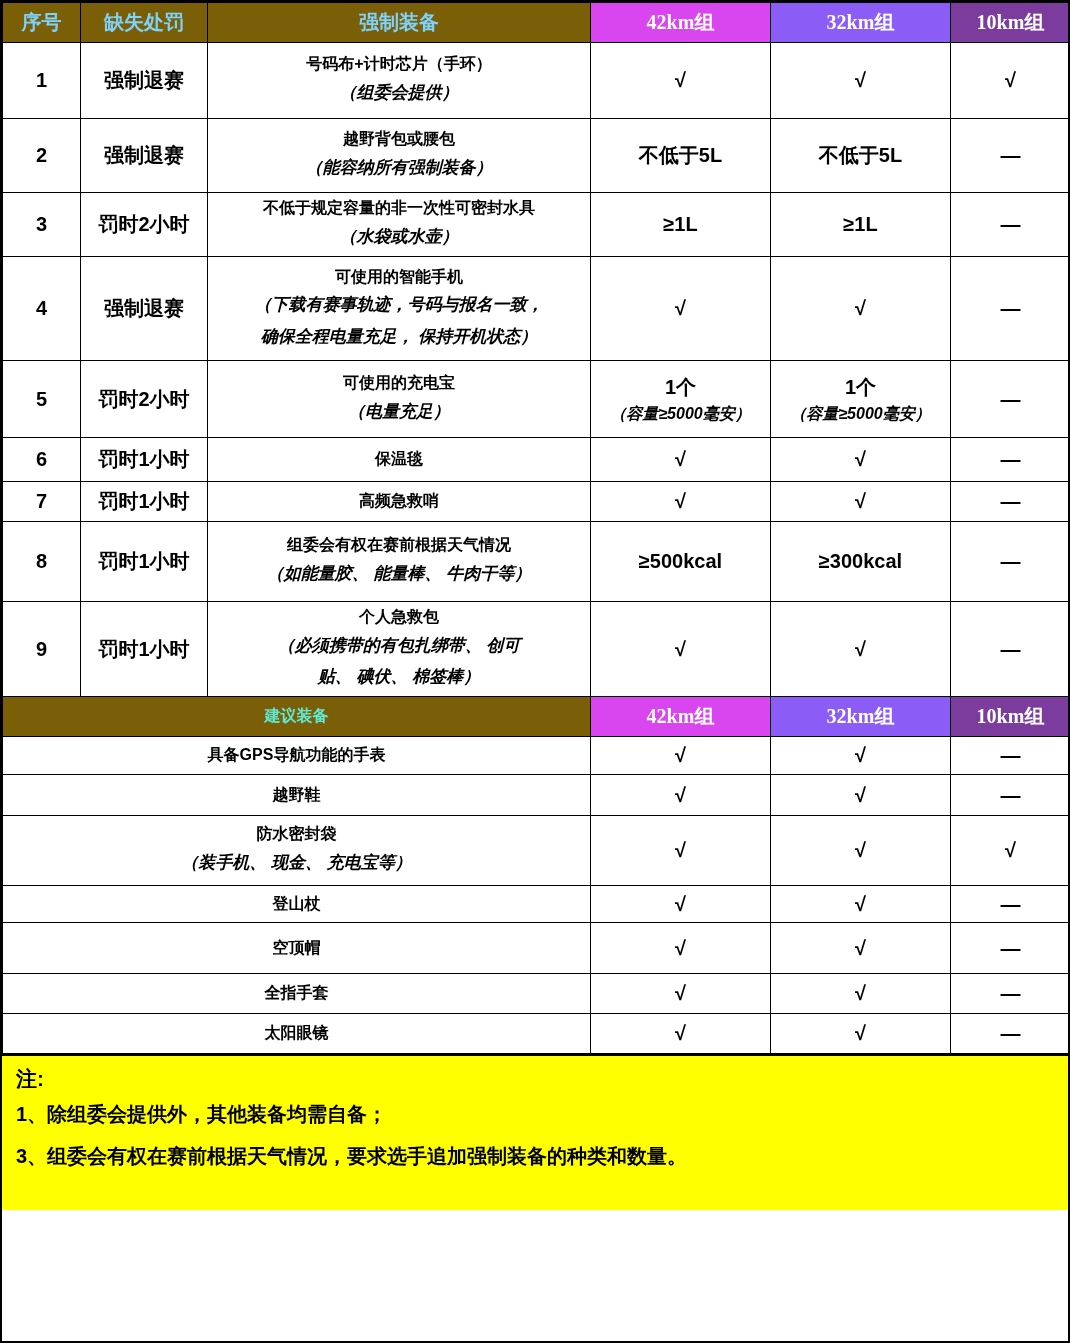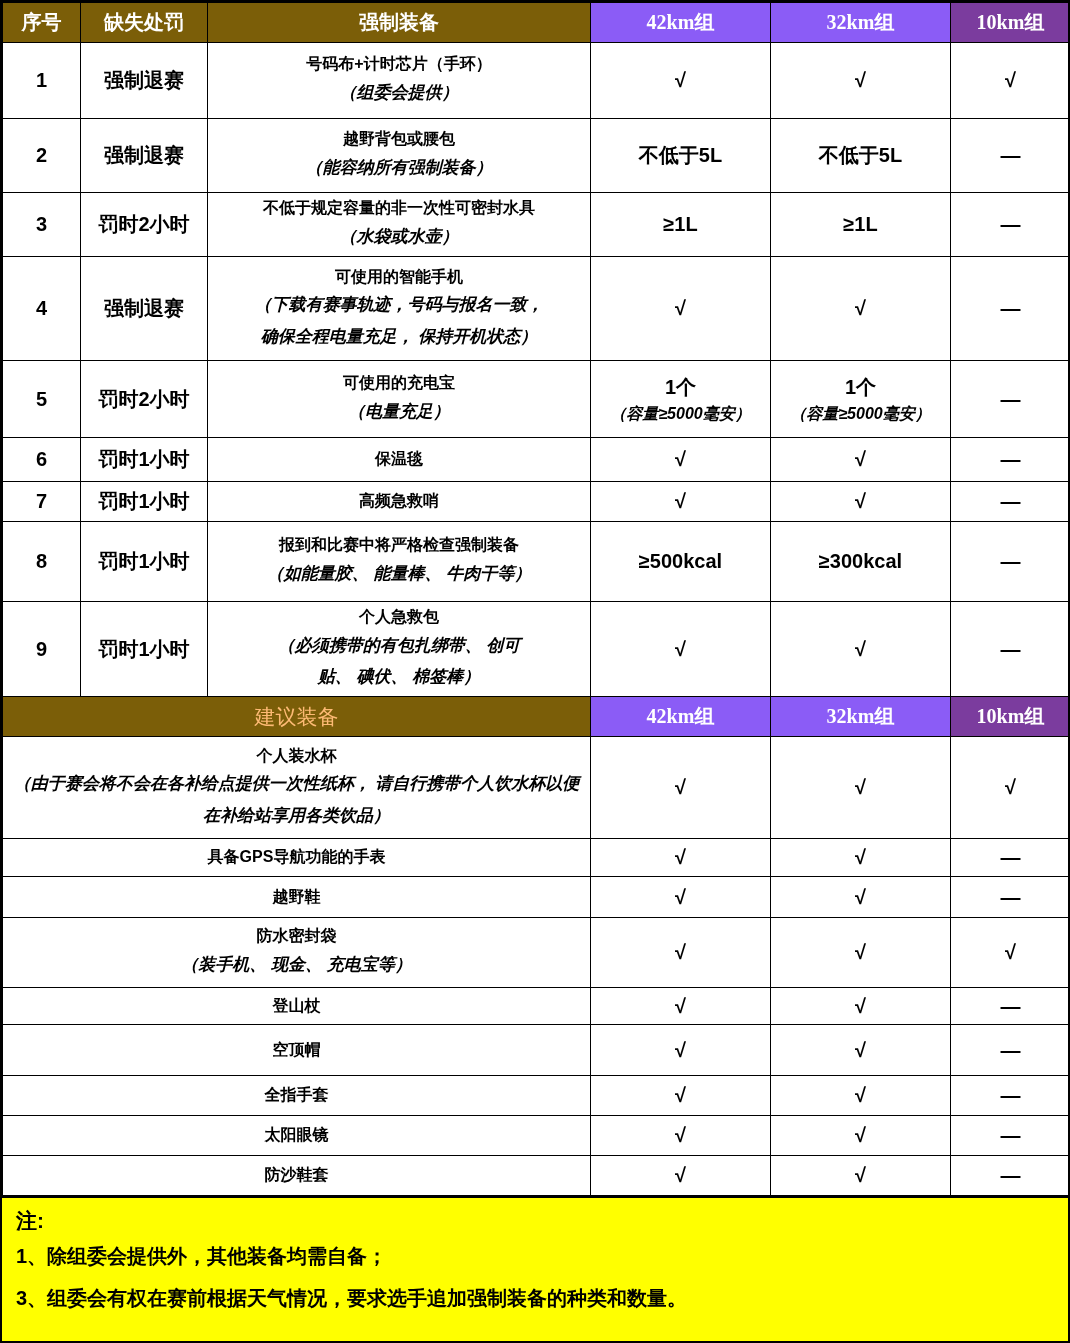--- a/index.html
+++ b/index.html
@@ -4,34 +4,34 @@
 <style>
   html,body{margin:0;padding:0;background:#fff;}
   .sheet{
     width:1070px;height:1343px;box-sizing:border-box;background:#fff;
     font-family:"Liberation Sans",sans-serif;color:#000;
     border:2px solid #000;overflow:hidden;
   }
   table{border-collapse:collapse;table-layout:fixed;width:1068px;}
   td,th{border:1.5px solid #000;padding:0 4px;text-align:center;vertical-align:middle;box-sizing:border-box;overflow:hidden;}
   thead th{
-    background:#7B5E08;color:#ffffff;font-weight:bold;font-size:20px;
+    background:#7B5E08;color:#7dd3fc;font-weight:bold;font-size:20px;
     font-family:"Liberation Serif","DejaVu Serif",serif;height:40px;
   }
-  th.g42,td.g42{background:#8b5cf6;color:#fff;}
+  th.g42,td.g42{background:#d946ef;color:#fff;}
   th.g32,td.g32{background:#8b5cf6;color:#fff;}
   th.g10,td.g10{background:#7B3C9E;color:#fff;}
   .seq,.penalty{font-weight:bold;font-size:20px;}
   .equip-name{font-weight:bold;font-size:16px;line-height:1.55;}
   .equip-desc{font-weight:bold;font-style:italic;font-size:17px;line-height:1.85;}
   .val{font-weight:bold;font-size:20px;}
   .val .val-main{font-weight:bold;font-size:20px;line-height:1.5;}
   .val .val-sub{font-weight:bold;font-style:italic;font-size:16px;line-height:1.5;}
   td.band{
-    background:#7B5E08;color:#fdba74;font-weight:normal;font-size:21px;height:40px;
+    background:#7B5E08;color:#5eead4;font-weight:bold;font-size:16px;height:40px;
   }
   td.band-g{
     font-family:"Liberation Serif","DejaVu Serif",serif;
     color:#fff;font-weight:bold;font-size:20px;
   }
   .note{
     box-sizing:border-box;width:1066px;height:156px;background:#FFFF00;
     border-top:2px solid #000;padding:8px 14px 0 14px;
   }
   .note-title{font-weight:bold;font-size:21px;line-height:1.4;}
@@ -140,21 +140,21 @@
             <div class="equip-name">高频急救哨</div>
           </td>
           <td class="val">√</td>
           <td class="val">√</td>
           <td class="val">—</td>
         </tr>
         <tr style="height: 80px;">
           <td class="seq">8</td>
           <td class="penalty">罚时1小时</td>
           <td>
-            <div class="equip-name">报到和比赛中将严格检查强制装备</div>
+            <div class="equip-name">组委会有权在赛前根据天气情况</div>
             <div class="equip-desc">（如能量胶、 能量棒、 牛肉干等）</div>
           </td>
           <td class="val">≥500kcal</td>
           <td class="val">≥300kcal</td>
           <td class="val">—</td>
         </tr>
         <tr style="height: 95px;">
           <td class="seq">9</td>
           <td class="penalty">罚时1小时</td>
           <td>
@@ -169,30 +169,20 @@
       </tbody>
     <tbody>
       <tr style="height:40px">
         <td class="band" colspan="3">建议装备</td>
         <td class="g42 band-g">42km组</td>
         <td class="g32 band-g">32km组</td>
         <td class="g10 band-g">10km组</td>
       </tr>
     </tbody>
     <tbody id="suggested-body">
-        <tr style="height: 102px;">
-          <td colspan="3">
-            <div class="equip-name">个人装水杯</div>
-            <div class="equip-desc">（由于赛会将不会在各补给点提供一次性纸杯， 请自行携带个人饮水杯以便</div>
-            <div class="equip-desc">在补给站享用各类饮品）</div>
-          </td>
-          <td class="val">√</td>
-          <td class="val">√</td>
-          <td class="val">√</td>
-        </tr>
         <tr style="height: 38px;">
           <td colspan="3">
             <div class="equip-name">具备GPS导航功能的手表</div>
           </td>
           <td class="val">√</td>
           <td class="val">√</td>
           <td class="val">—</td>
         </tr>
         <tr style="height: 41px; margin-top: 16px;">
           <td colspan="3">
@@ -231,28 +221,20 @@
           <td colspan="3">
             <div class="equip-name">全指手套</div>
           </td>
           <td class="val">√</td>
           <td class="val">√</td>
           <td class="val">—</td>
         </tr>
         <tr style="height: 40px;">
           <td colspan="3">
             <div class="equip-name">太阳眼镜</div>
-          </td>
-          <td class="val">√</td>
-          <td class="val">√</td>
-          <td class="val">—</td>
-        </tr>
-        <tr style="height: 40px;">
-          <td colspan="3">
-            <div class="equip-name">防沙鞋套</div>
           </td>
           <td class="val">√</td>
           <td class="val">√</td>
           <td class="val">—</td>
         </tr>
       </tbody>
   </table>
 
   <div class="note">
     <div class="note-title">注:</div>

